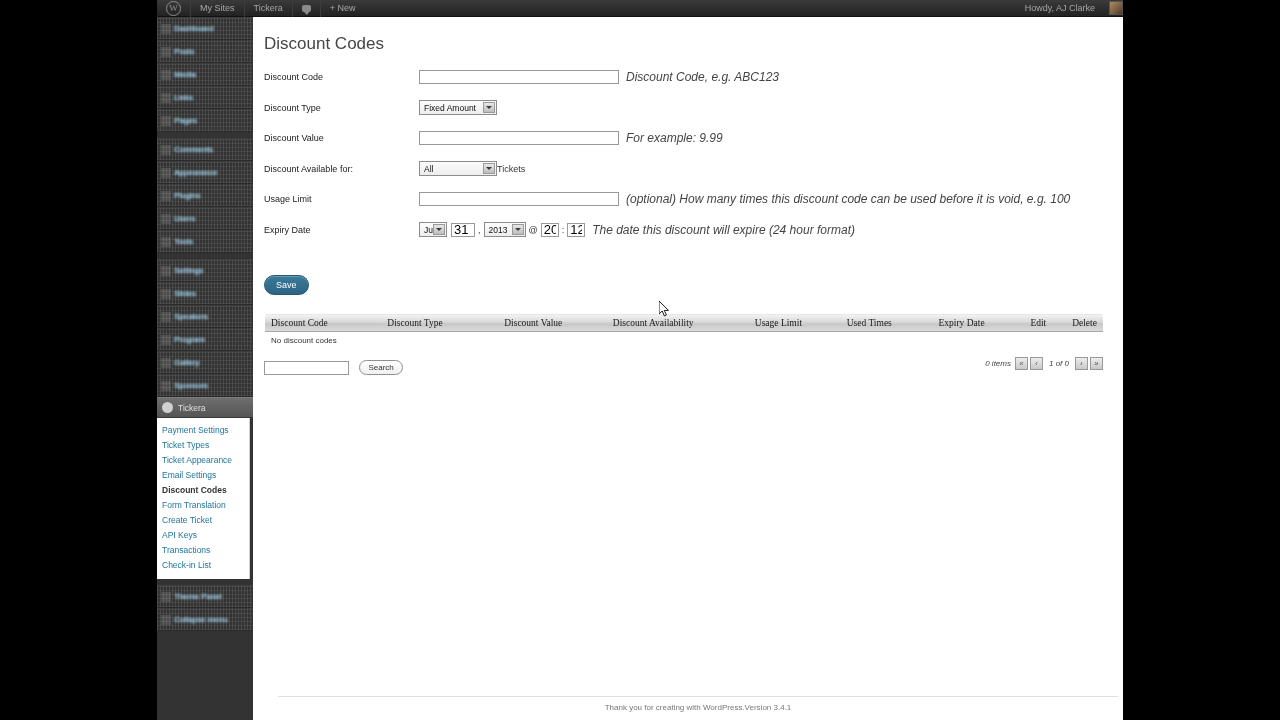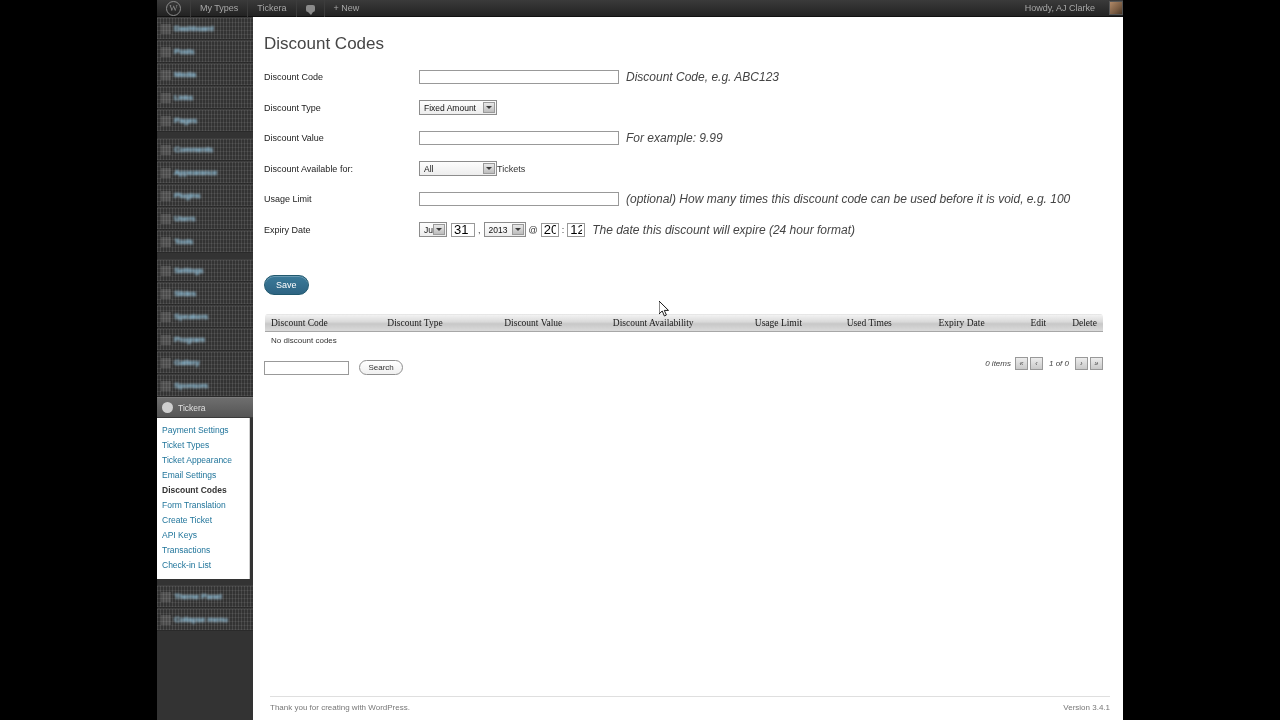--- a/index.html
+++ b/index.html
@@ -332,28 +332,28 @@
     box-sizing: border-box;
     cursor: pointer;
     font-family: "Liberation Sans", sans-serif;
   }
   .pg-label { margin: 0 5px; font-style: italic; }
   .pg-count { margin-right: 3px; font-style: italic; }
 
   
   #footer {
     position: absolute;
-    left: 17px; bottom: 8px;
+    left: 25px; bottom: 8px;
     width: 840px;
     border-top: 1px solid #dfdfdf;
     padding-top: 6px;
     font-size: 8px;
     color: #777;
     display: flex;
-    justify-content: space-between;
+    justify-content: center;
   }
 
   
   #cursor {
     position: absolute;
     left: 502px; top: 301px;
     width: 11px; height: 16px;
     pointer-events: none;
     z-index: 50;
   }
@@ -362,21 +362,21 @@
 <body>
 
 <div id="screen">
   <div id="app">
 
     <div id="adminbar">
       <span class="ab-item">
         <span class="wp-logo">W</span>
       </span>
       <span class="ab-sep"></span>
-      <span class="ab-item">My Types</span>
+      <span class="ab-item">My Sites</span>
       <span class="ab-sep"></span>
       <span class="ab-item">Tickera</span>
       <span class="ab-sep"></span>
       <span class="ab-item">
         <span class="bubble"></span>
       </span>
       <span class="ab-sep"></span>
       <span class="ab-item">+ New</span>
       <span class="ab-right">
         <span class="ab-item">Howdy, AJ Clarke</span>

